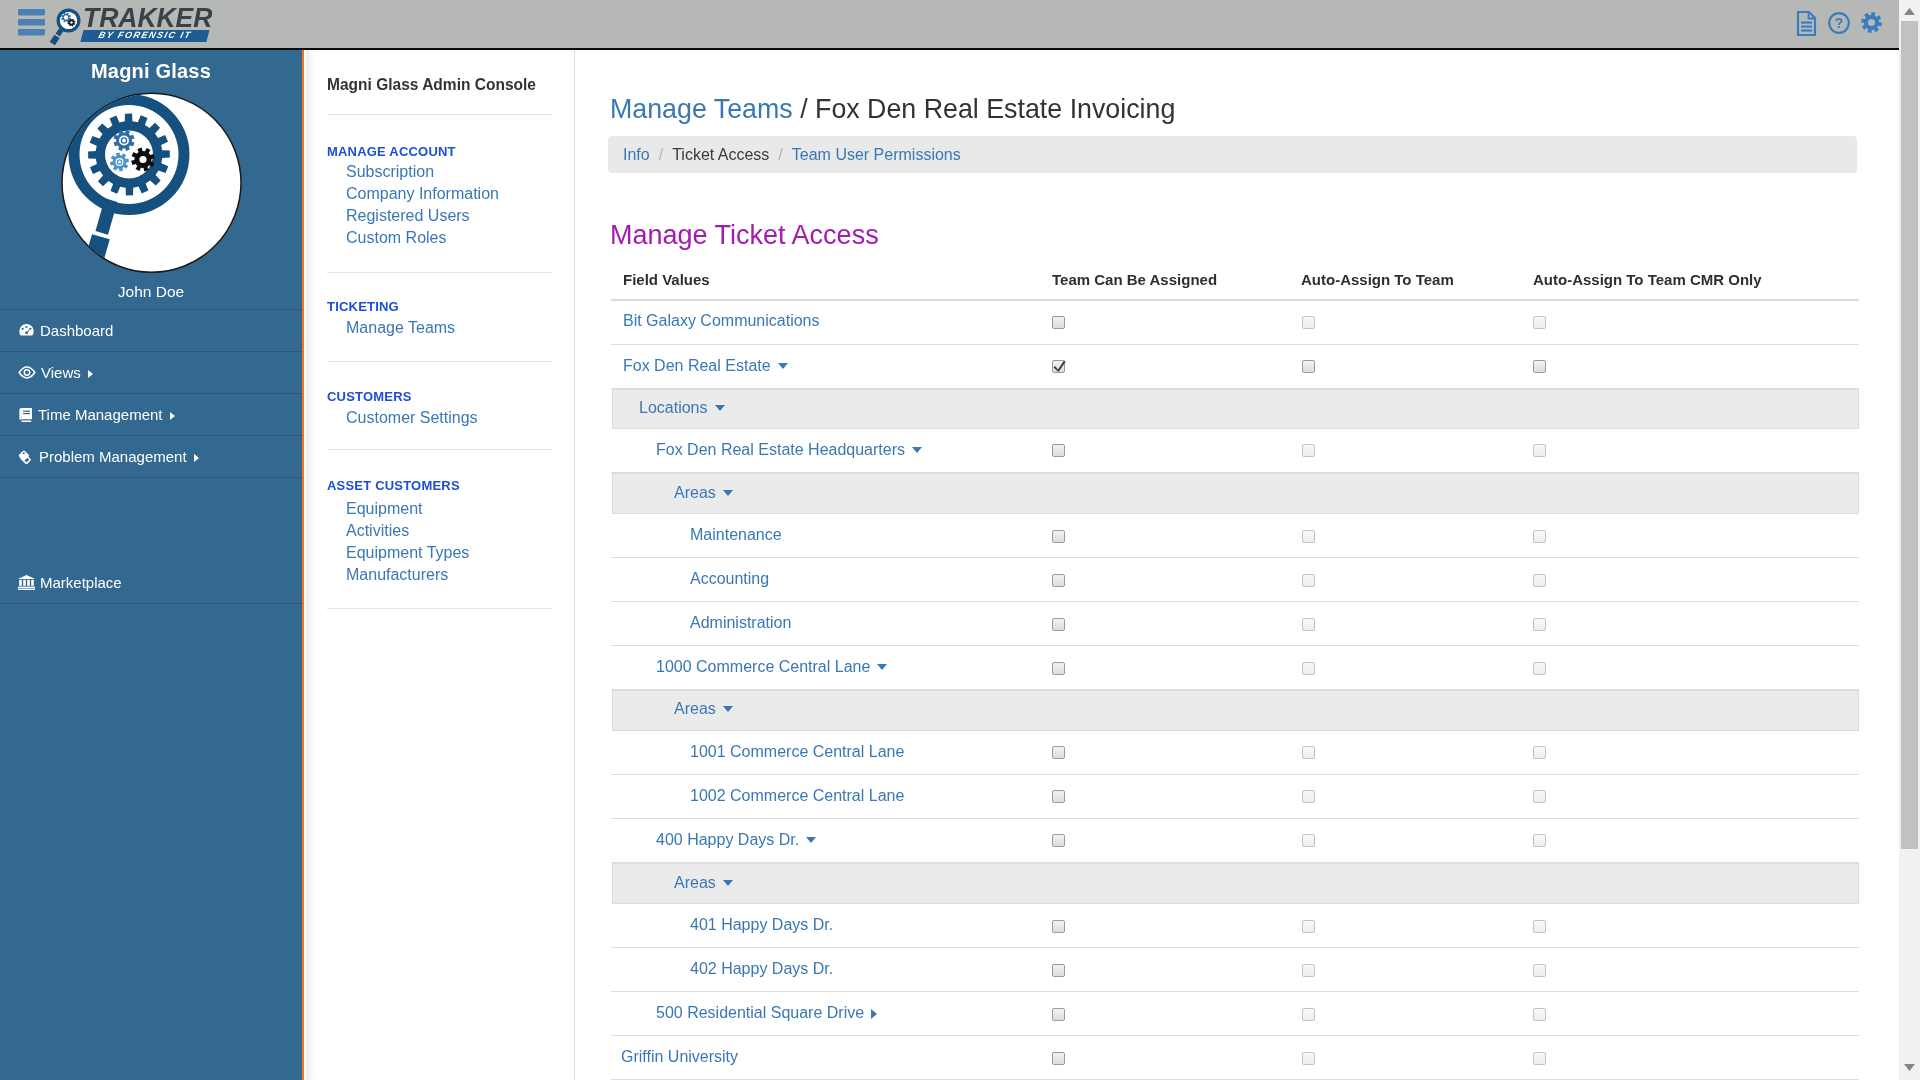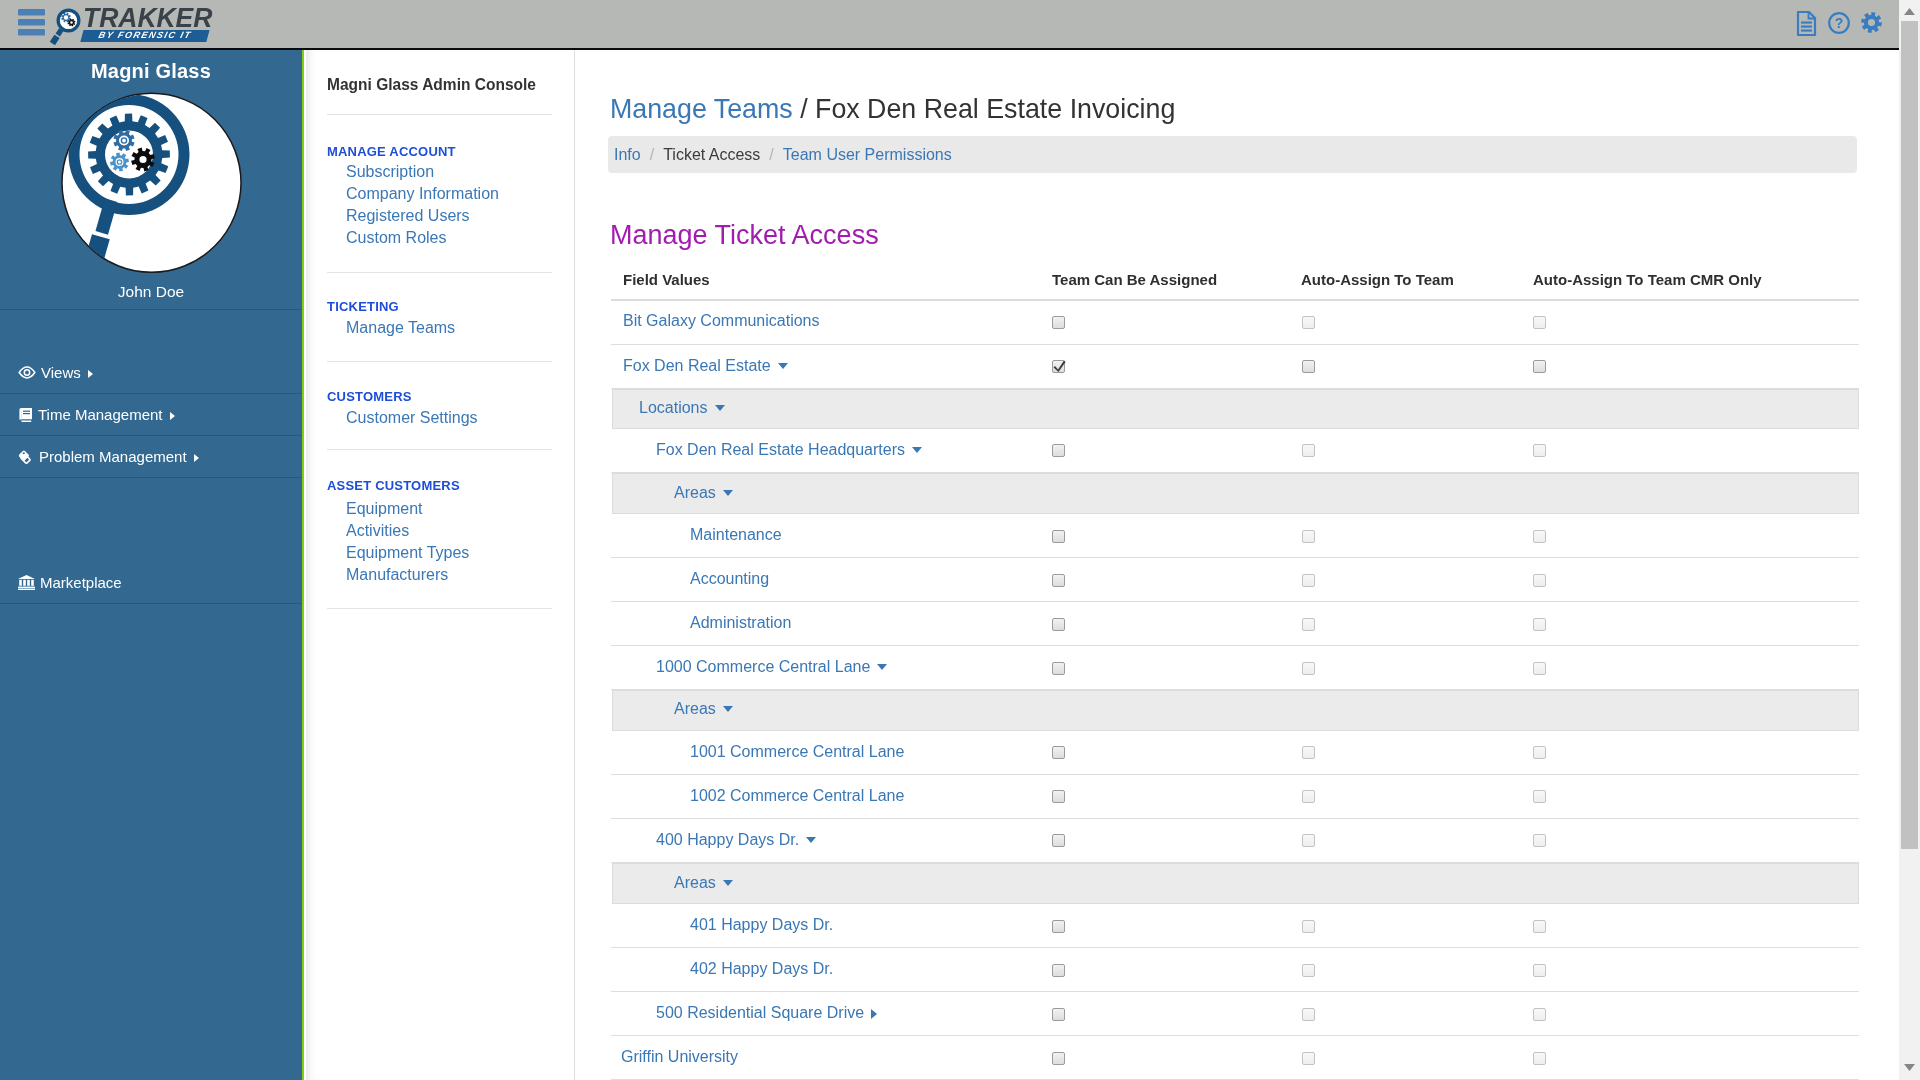--- a/index.html
+++ b/index.html
@@ -51,21 +51,21 @@
   </svg>
   <svg class="abs" style="left:1828px;top:12px" width="22" height="22" viewBox="0 0 22 22">
     <circle cx="11" cy="11" r="9.8" fill="none" stroke="#3a7cc0" stroke-width="2.2"></circle>
     <text x="11" y="16" font-size="14" font-weight="bold" fill="#3a7cc0" text-anchor="middle" font-family="Liberation Sans">?</text>
   </svg>
   <svg class="abs" style="left:1860px;top:11px" width="23" height="23" viewBox="-11.5 -11.5 23 23">
     <path d="M10.0,0.0 L9.2,3.8 L6.5,3.1 L5.3,4.8 L7.1,7.1 L3.8,9.2 L2.4,6.8 L0.3,7.2 L0.0,10.0 L-3.8,9.2 L-3.1,6.5 L-4.8,5.3 L-7.1,7.1 L-9.2,3.8 L-6.8,2.4 L-7.2,0.3 L-10.0,0.0 L-9.2,-3.8 L-6.5,-3.1 L-5.3,-4.8 L-7.1,-7.1 L-3.8,-9.2 L-2.4,-6.8 L-0.3,-7.2 L-0.0,-10.0 L3.8,-9.2 L3.1,-6.5 L4.8,-5.3 L7.1,-7.1 L9.2,-3.8 L6.8,-2.4 L7.2,-0.3 Z M3.4,0.0 A3.4,3.4 0 1,0 -3.4,0.0 A3.4,3.4 0 1,0 3.4,0.0 Z" fill="#3a7cc0" fill-rule="evenodd" transform="scale(1.05)"></path>
   </svg>
 </div>
 
-<div class="abs" style="left:0;top:50px;width:304px;height:1030px;background:#336890;border-right:2px solid #84cc16">
+<div class="abs" style="left:0;top:50px;width:304px;height:1030px;background:#336890;border-right:2px solid #f97316">
   <div class="abs" style="left:0;top:10px;width:100%;text-align:center;color:#fff;font-size:20px;font-weight:bold;letter-spacing:.2px">Magni Glass</div>
   <svg class="abs" style="left:0;top:0" width="304" height="260" viewBox="0 0 304 260">
     <g transform="translate(22,28.5)">
       <circle cx="129.5" cy="104.3" r="89.5" fill="#fff" stroke="#1a1a1a" stroke-width="1.5"></circle>
       <clipPath id="avclip">
           <circle cx="152" cy="182.8" r="89"></circle>
         </clipPath>
       <g transform="translate(-22.5,-78.5)" clip-path="url(#avclip)">
         <path d="M190.0,154.5 A60.5,60.5 0 1,0 69.0,154.5 A60.5,60.5 0 1,0 190.0,154.5 Z M179.0,154.5 A49.5,49.5 0 1,0 80.0,154.5 A49.5,49.5 0 1,0 179.0,154.5 Z" fill="#15507f" fill-rule="evenodd"></path>
         <g transform="rotate(16 110.5 204)">
@@ -76,20 +76,28 @@
         <path d="M135.1,142.6 L133.5,146.5 L130.9,145.3 L129.2,147.0 L130.5,149.5 L126.6,151.1 L125.7,148.4 L123.3,148.4 L122.4,151.1 L118.5,149.5 L119.7,146.9 L118.0,145.2 L115.5,146.5 L113.9,142.6 L116.6,141.7 L116.6,139.3 L113.9,138.4 L115.5,134.5 L118.1,135.7 L119.8,134.0 L118.5,131.5 L122.4,129.9 L123.3,132.6 L125.7,132.6 L126.6,129.9 L130.5,131.5 L129.3,134.1 L131.0,135.8 L133.5,134.5 L135.1,138.4 L132.4,139.3 L132.4,141.7 Z M129.5,140.5 A5.0,5.0 0 1,0 119.5,140.5 A5.0,5.0 0 1,0 129.5,140.5 Z" fill="#2d6da3" fill-rule="evenodd"></path>
         <circle cx="124.5" cy="140.5" r="2.6" fill="none" stroke="#2d6da3" stroke-width="1.4"></circle>
         <path d="M128.8,165.7 L126.7,168.8 L124.5,167.1 L122.9,168.2 L123.6,170.8 L119.9,171.5 L119.6,168.8 L117.6,168.4 L116.3,170.8 L113.2,168.7 L114.9,166.5 L113.8,164.9 L111.2,165.6 L110.5,161.9 L113.2,161.6 L113.6,159.6 L111.2,158.3 L113.3,155.2 L115.5,156.9 L117.1,155.8 L116.4,153.2 L120.1,152.5 L120.4,155.2 L122.4,155.6 L123.7,153.2 L126.8,155.3 L125.1,157.5 L126.2,159.1 L128.8,158.4 L129.5,162.1 L126.8,162.4 L126.4,164.4 Z M124.0,162.0 A4.0,4.0 0 1,0 116.0,162.0 A4.0,4.0 0 1,0 124.0,162.0 Z" fill="#4b93c9" fill-rule="evenodd"></path>
         <circle cx="120" cy="162" r="2.2" fill="none" stroke="#4b93c9" stroke-width="1.3"></circle>
         <path d="M155.0,163.0 L152.9,167.0 L149.9,165.2 L147.9,166.9 L149.1,170.1 L144.8,171.4 L144.0,168.1 L141.4,167.8 L140.0,171.0 L136.0,168.9 L137.8,165.9 L136.1,163.9 L132.9,165.1 L131.6,160.8 L134.9,160.0 L135.2,157.4 L132.0,156.0 L134.1,152.0 L137.1,153.8 L139.1,152.1 L137.9,148.9 L142.2,147.6 L143.0,150.9 L145.6,151.2 L147.0,148.0 L151.0,150.1 L149.2,153.1 L150.9,155.1 L154.1,153.9 L155.4,158.2 L152.1,159.0 L151.8,161.6 Z M147.1,159.5 A3.6,3.6 0 1,0 139.9,159.5 A3.6,3.6 0 1,0 147.1,159.5 Z" fill="#0c0c0c" fill-rule="evenodd"></path>
       </g>
     </g>
   </svg>
   <div class="abs" style="left:0;top:233px;width:100%;text-align:center;color:#fff;font-size:15.5px">John Doe</div>
   <div class="abs" style="left:0;top:259px;width:100%;height:1px;background:#2a567c"></div>
+<div class="navitem" style="top:260px"><svg width="17" height="15" viewBox="0 0 17 15">
+        <path d="M8.5 1 A7.2 7.2 0 0 1 15.7 8.2 A7.2 7.2 0 0 1 14.2 12.6 L2.8 12.6 A7.2 7.2 0 0 1 1.3 8.2 A7.2 7.2 0 0 1 8.5 1 Z" fill="#fff"></path>
+        <circle cx="8.5" cy="4" r="1.1" fill="#336890"></circle>
+        <circle cx="4.6" cy="5.8" r="1.1" fill="#336890"></circle>
+        <circle cx="12.4" cy="5.8" r="1.1" fill="#336890"></circle>
+        <path d="M8.5 9.5 L12 5.5 L9.5 10.5 Z" fill="#336890"></path>
+        <circle cx="8.5" cy="9.8" r="1.4" fill="#336890"></circle>
+      </svg>Dashboard</div>
 <div class="navitem" style="top:302px"><svg width="18" height="13" viewBox="0 0 18 13">
         <path d="M1.2 6.5 C4 2.4 6.9 1.1 9 1.1 C11.1 1.1 14 2.4 16.8 6.5 C14 10.6 11.1 11.9 9 11.9 C6.9 11.9 4 10.6 1.2 6.5 Z" fill="none" stroke="#fff" stroke-width="1.5"></path>
         <circle cx="9" cy="6.5" r="2.7" fill="none" stroke="#fff" stroke-width="1.5"></circle>
       </svg>Views<span class="navcaret"></span></div>
 <div class="navitem" style="top:344px"><svg width="15" height="14" viewBox="0 0 15 14">
         <path d="M3.2 0 H14 V11.2 H3.2 A1.8 1.8 0 0 1 3.2 14 H13.2 V12.6 H3.4 A0.8 0.8 0 0 1 3.4 11 Z M3.2 0 A 1.8 1.8 0 0 0 1.4 1.8 V12.2 A1.8 1.8 0 0 1 3.2 11 Z" fill="#fff"></path>
         <rect x="5" y="2.6" width="7" height="1.2" fill="#336890"></rect>
         <rect x="5" y="5" width="7" height="1.2" fill="#336890"></rect>
       </svg>Time Management<span class="navcaret"></span></div>
 <div class="navitem" style="top:386px"><svg width="16" height="15" viewBox="0 0 16 15">
@@ -130,21 +138,21 @@
 <div class="seclink" style="left:40px;top:450px">Equipment</div>
 <div class="seclink" style="left:40px;top:472px">Activities</div>
 <div class="seclink" style="left:40px;top:494px">Equipment Types</div>
 <div class="seclink" style="left:40px;top:516px">Manufacturers</div>
 <div class="divline" style="top:558px"></div>
 
 </div>
 
 <div class="abs" style="left:576px;top:50px;width:1494px;height:1030px;background:#fff">
   <div class="abs" style="left:34px;top:42px;font-size:28.5px;color:#333;transform:scaleX(.94);transform-origin:left;white-space:nowrap"><span style="color:#3a77b5">Manage Teams</span> / Fox Den Real Estate Invoicing</div>
-  <div class="abs" style="left:32px;top:86px;width:1249px;height:37px;background:#e9e9e9;border-radius:4px;color:#999;font-size:16px;line-height:37px;padding-left:6px">
+  <div class="abs" style="left:32px;top:86px;width:1249px;height:37px;background:#e9e9e9;border-radius:4px;color:#999;font-size:16px;line-height:37px;padding-left:15px">
     <span style="color:#3a77b5">Info</span><span style="margin:0 9px;color:#b5b5b5">/</span><span style="color:#3b3b3b">Ticket Access</span><span style="margin:0 9px;color:#b5b5b5">/</span><span style="color:#3a77b5">Team User Permissions</span>
   </div>
   <div class="abs" style="left:34px;top:170px;font-size:27px;color:#a21caf">Manage Ticket Access</div>
 </div>
 <div class="abs" style="left:0;top:0;width:1899px;height:1080px;pointer-events:none">
   <div class="abs" style="left:623px;top:271px;font-size:15px;font-weight:bold;color:#2f2f2f">Field Values</div>
   <div class="abs" style="left:1052px;top:271px;font-size:15px;font-weight:bold;color:#2f2f2f">Team Can Be Assigned</div>
   <div class="abs" style="left:1301px;top:271px;font-size:15px;font-weight:bold;color:#2f2f2f">Auto-Assign To Team</div>
   <div class="abs" style="left:1533px;top:271px;font-size:15px;font-weight:bold;color:#2f2f2f">Auto-Assign To Team CMR Only</div>
 <div class="abs" style="left:611px;top:299px;width:1248px;height:2px;background:#dcdcdc"></div>

